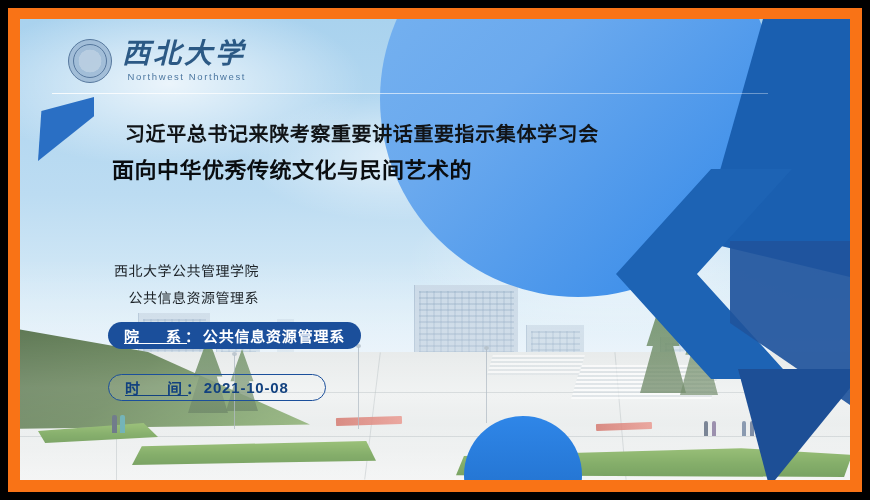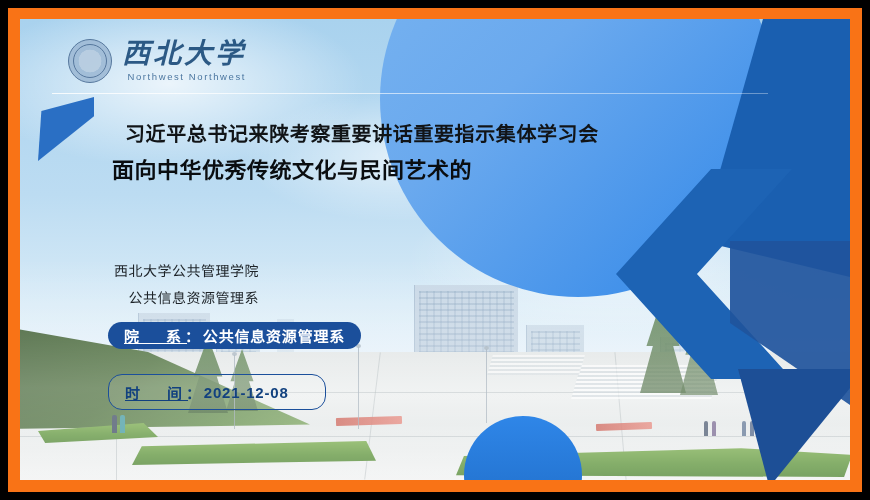--- a/index.html
+++ b/index.html
@@ -297,21 +297,21 @@
     min-width: 218px;
     height: 27px;
     padding: 0 16px;
     border-radius: 14px;
     background: #1b4f9b;
     color: #ffffff;
   }
   .pill-outline {
     top: 355px; left: 88px;
     min-width: 218px;
-    height: 36px;
+    height: 27px;
     padding: 0 16px;
     border-radius: 14px;
     border: 1.4px solid #1b4f9b;
     background: rgba(255,255,255,.10);
     color: #12417f;
   }
   .pill .k { letter-spacing: 6px; text-decoration: underline; }
   .pill .sep { margin: 0 2px 0 -2px; }
 </style>
 </head>
@@ -398,18 +398,18 @@
 
       <div class="pill pill-filled">
         <span class="k">院　系</span>
         <span class="sep">：</span>
         <span>公共信息资源管理系</span>
       </div>
 
       <div class="pill pill-outline">
         <span class="k">时　间</span>
         <span class="sep">：</span>
-        <span>2021-12-08</span>
+        <span>2021-10-08</span>
       </div>
 
     </div>
   </div>
 </div>
 
 </body></html>

